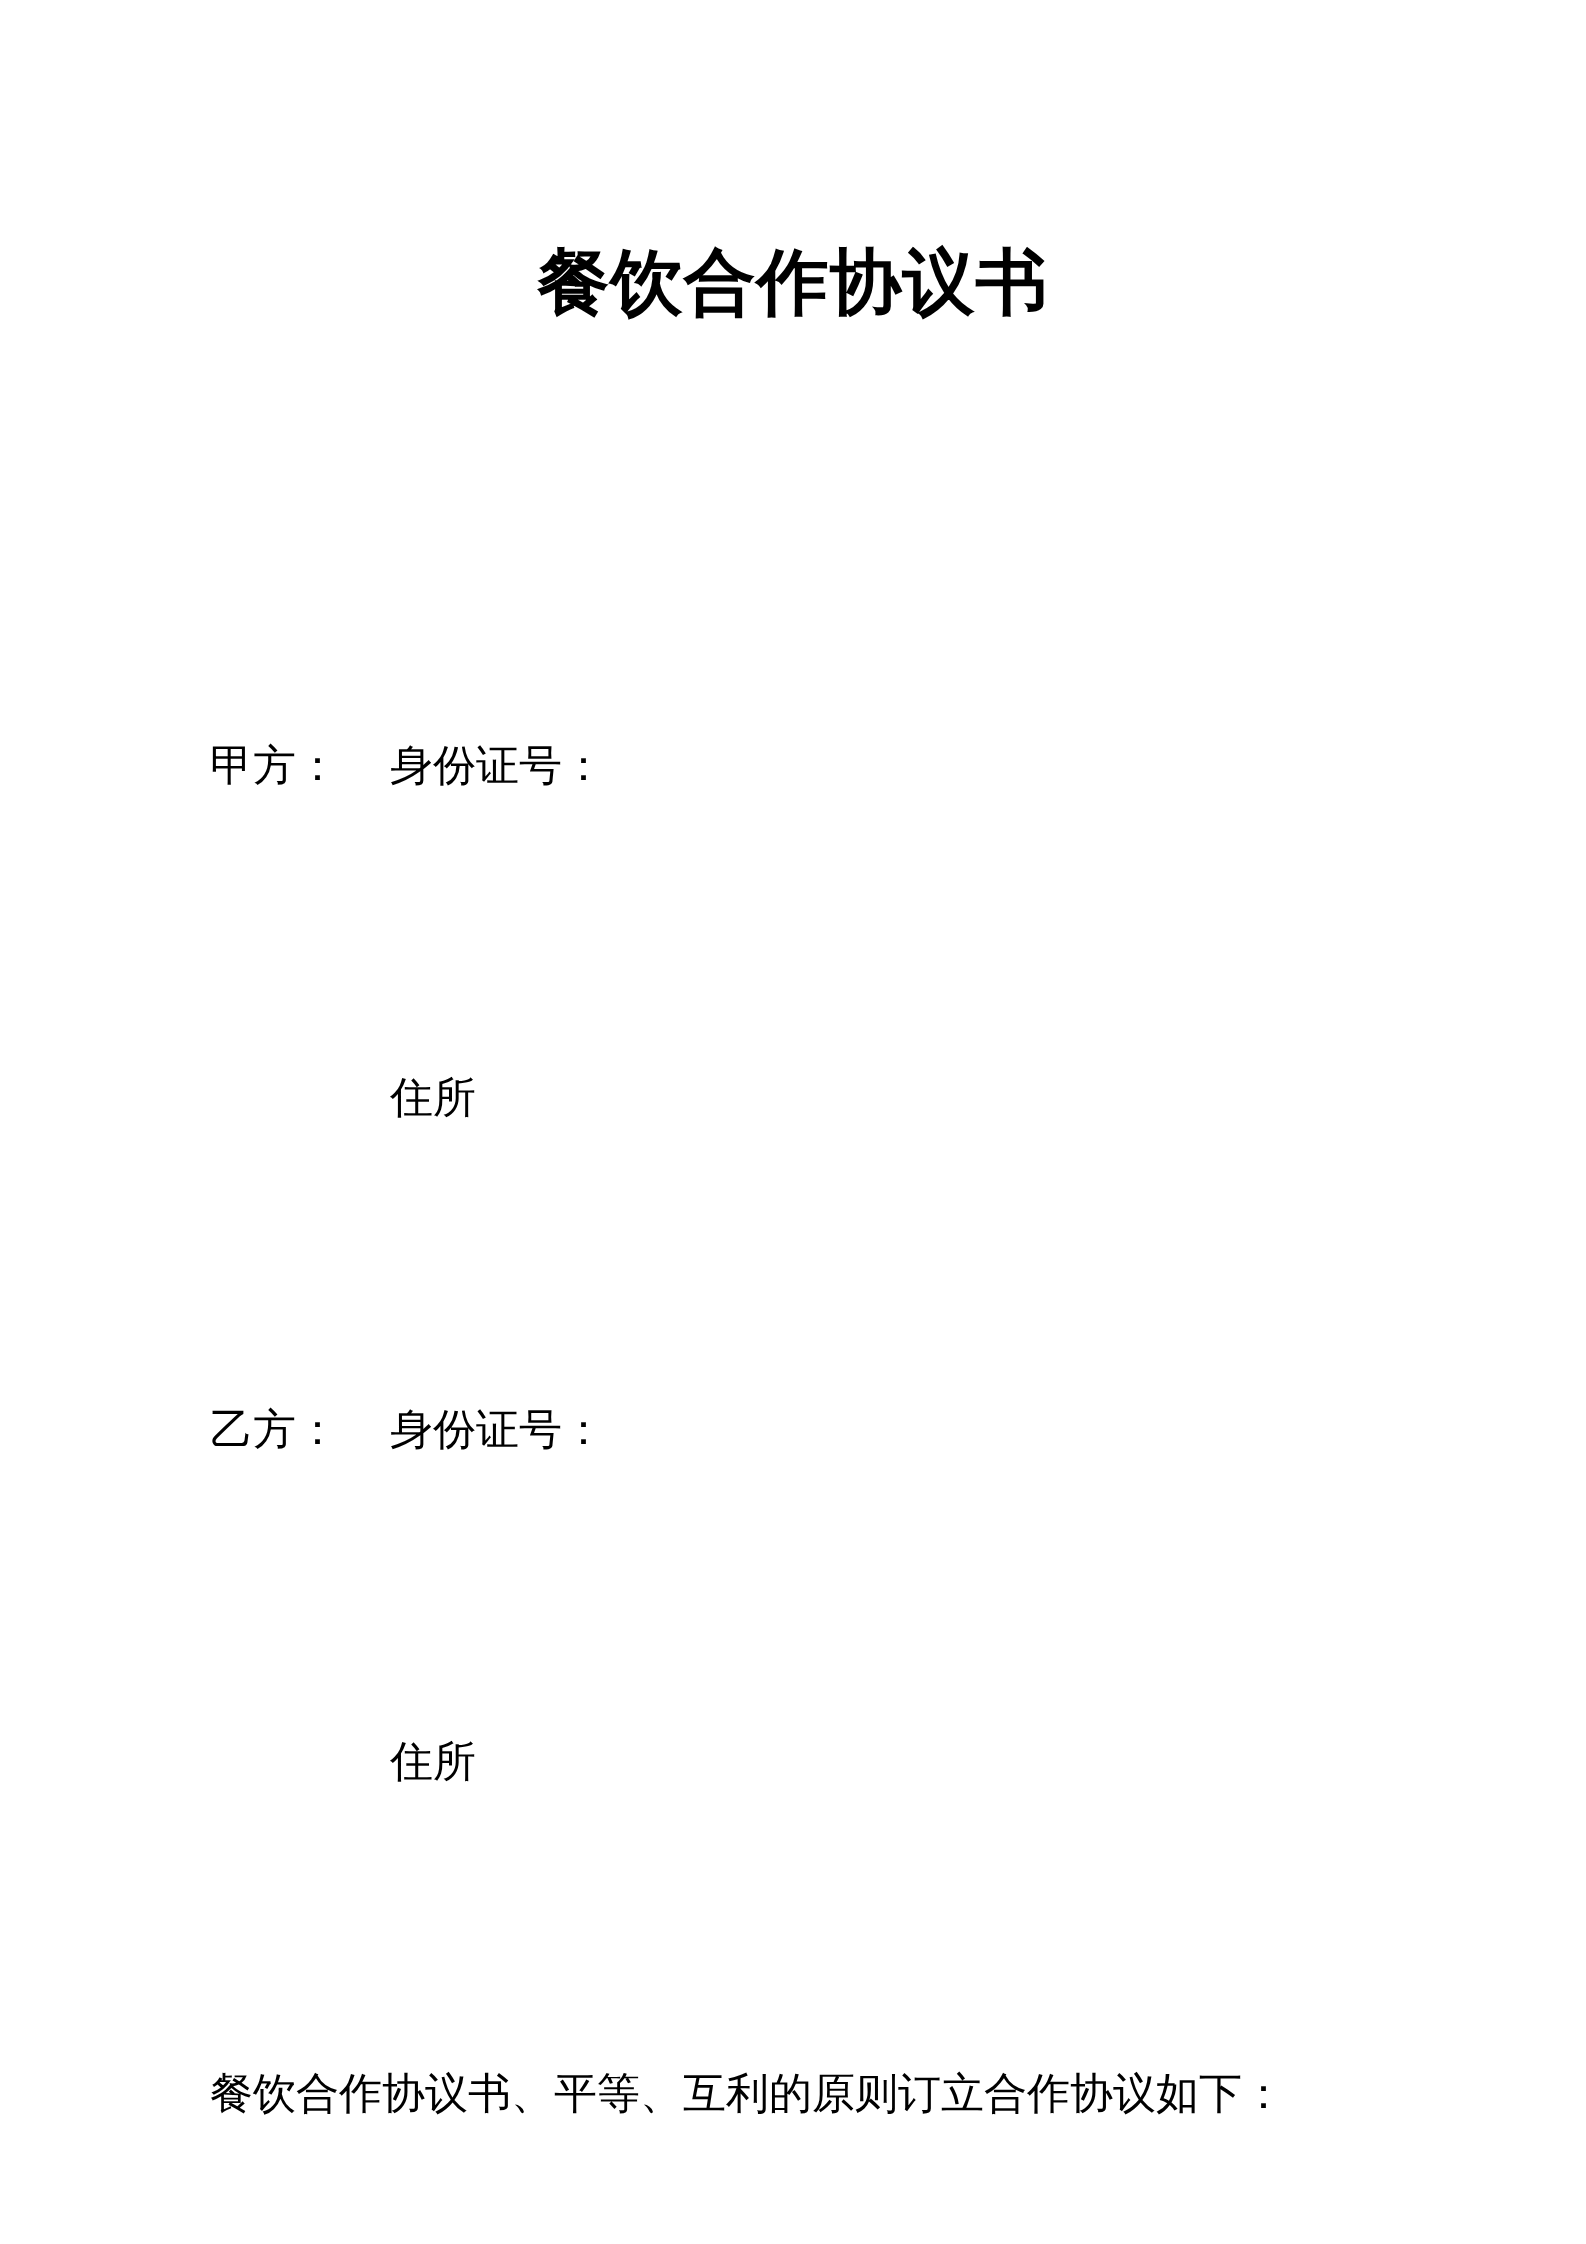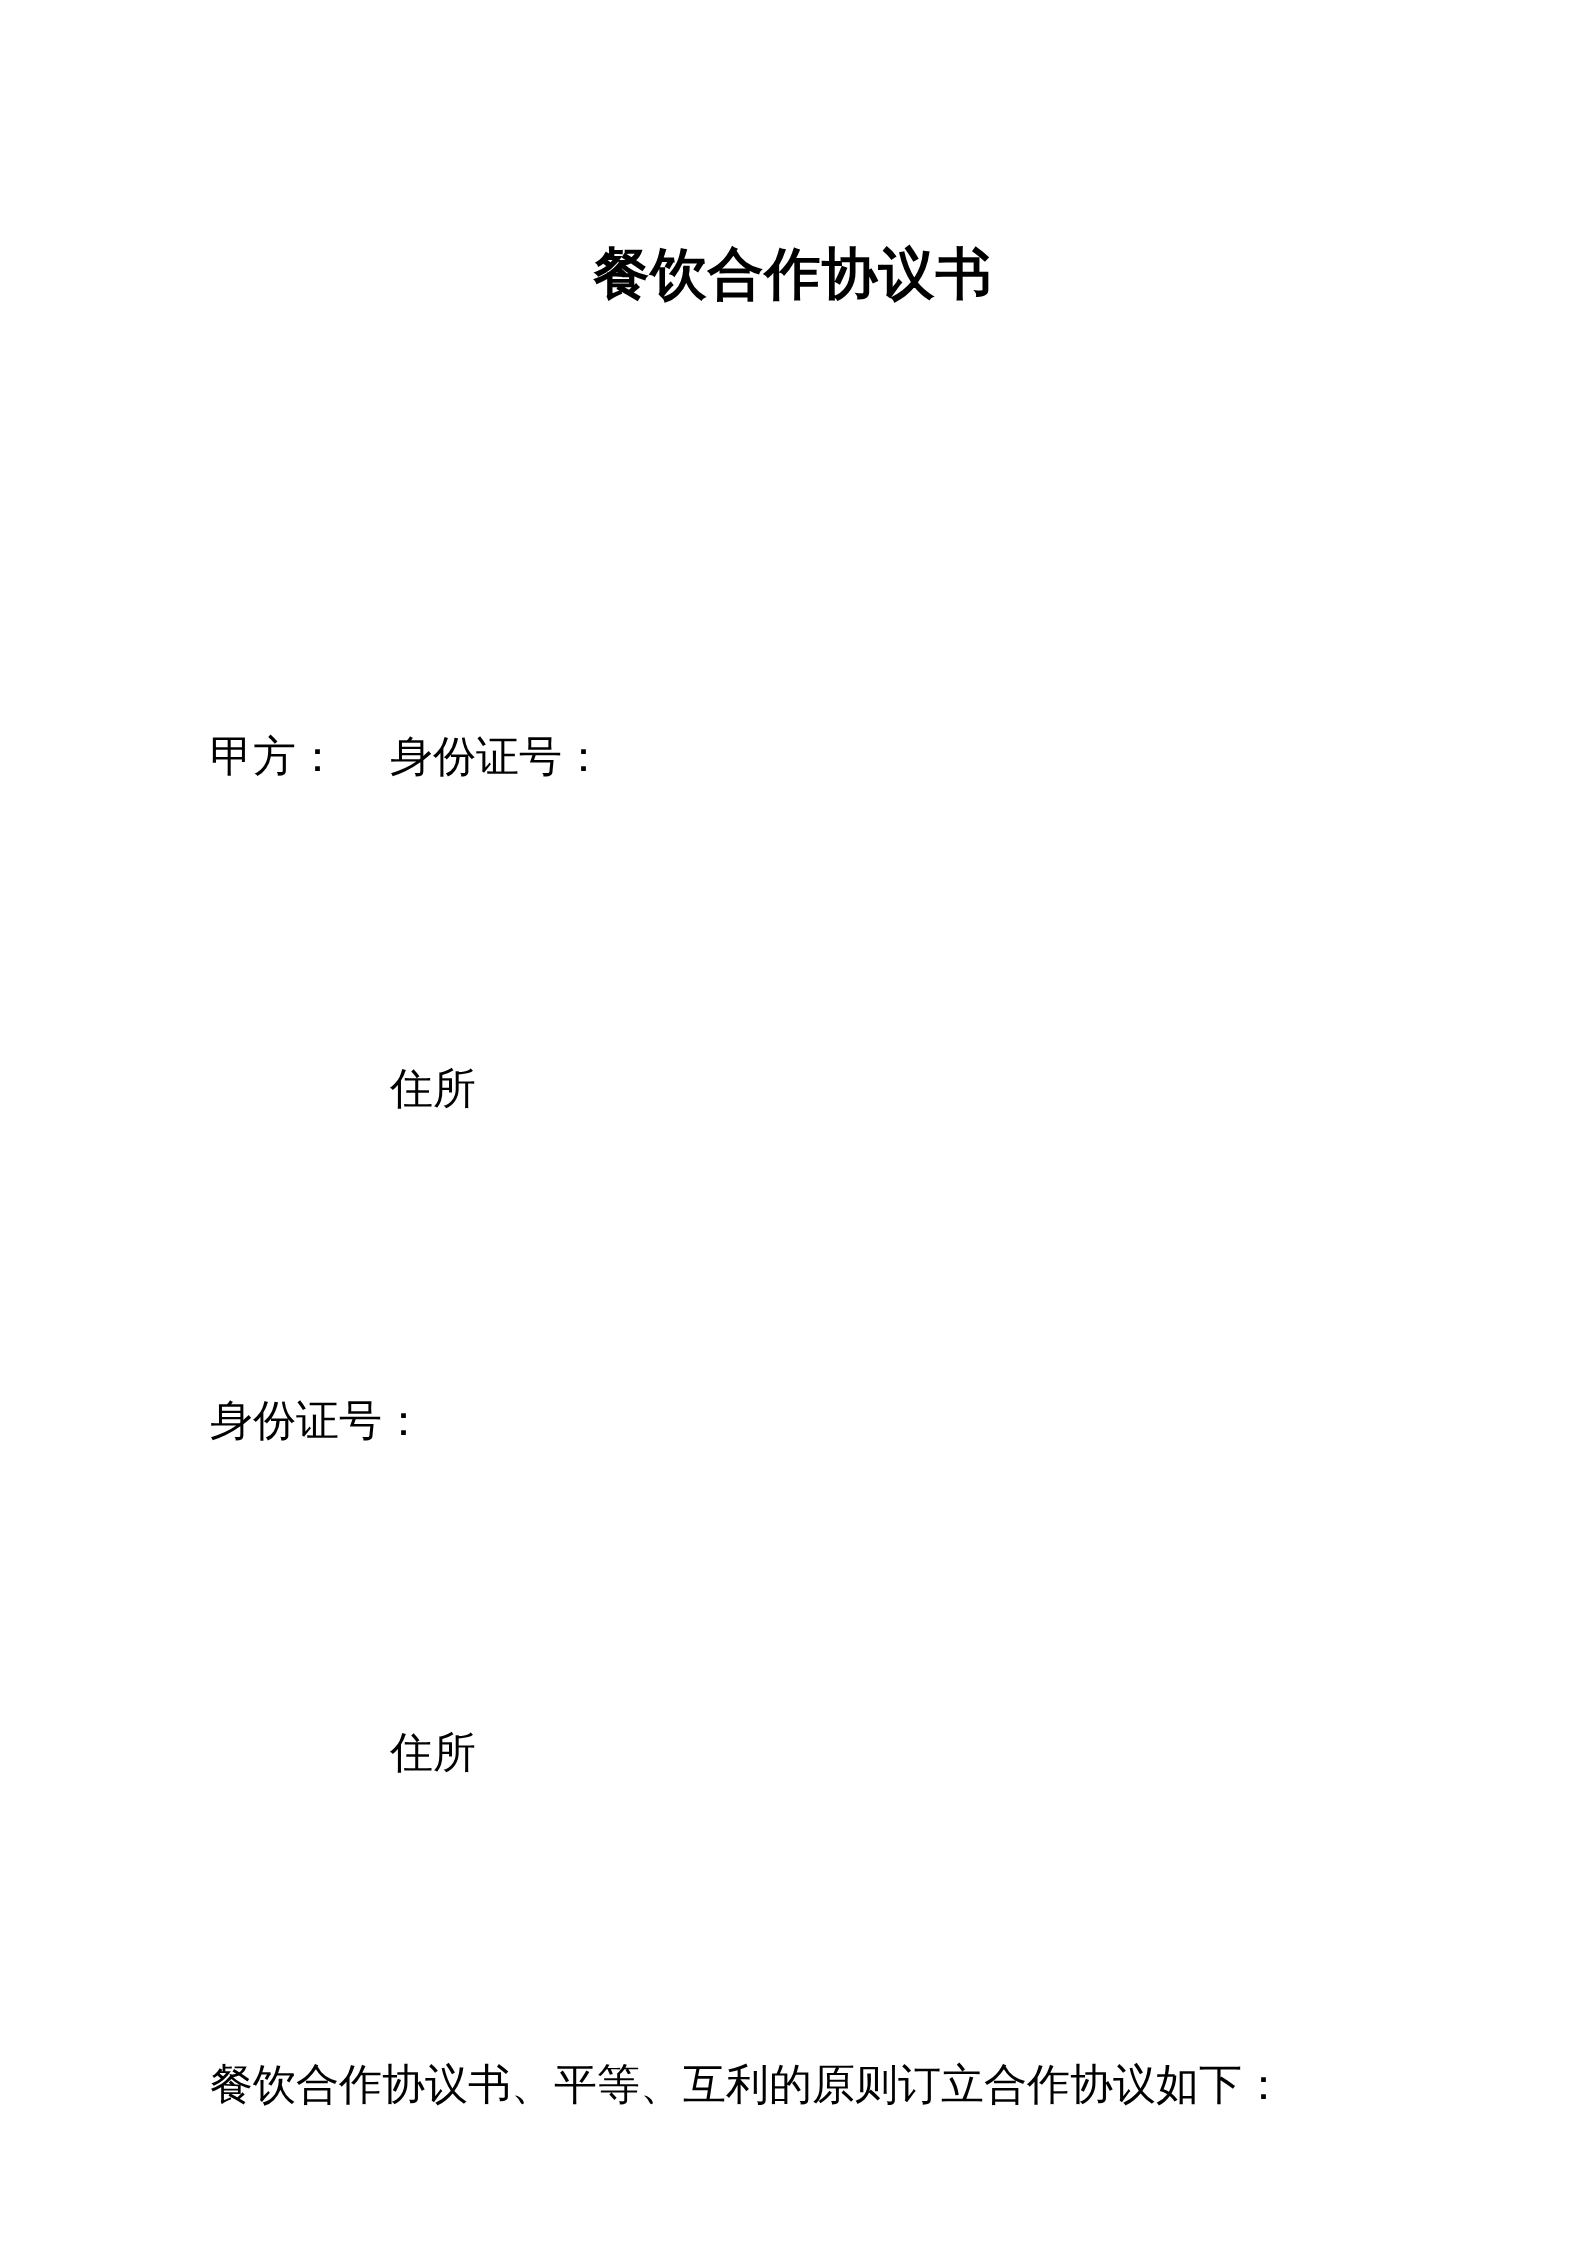--- a/index.html
+++ b/index.html
@@ -11,24 +11,24 @@
     position: relative;
     width: 1586px;
     height: 2244px;
     background: #ffffff;
     color: #000000;
     font-family: "Liberation Serif", "DejaVu Serif", serif;
     overflow: hidden;
     box-sizing: border-box;
   }
   .title {
-    margin: 0;
+    margin: 9px;
     padding-top: 240px;
     text-align: center;
-    font-size: 56px;
+    font-size: 72px;
     font-weight: bold;
     line-height: 68px;
     letter-spacing: 1px;
     white-space: pre;
   }
   .content {
     margin: 158px 200px 0 210px;
     font-size: 43px;
     line-height: 83px;
     white-space: pre;
@@ -61,20 +61,21 @@
       <span class="party-label">甲方：</span>
       <span class="party-field">身份证号：</span>
     </div>
 
     <div class="party-row">
       <span class="party-label"></span>
       <span class="party-field">住所</span>
     </div>
 
     <div class="party-row">
+      <span class="party-label">乙方：</span>
       <span class="party-field">身份证号：</span>
     </div>
 
     <div class="party-row">
       <span class="party-label"></span>
       <span class="party-field">住所</span>
     </div>
 
     <p class="line">餐饮合作协议书、平等、互利的原则订立合作协议如下：</p>
 

